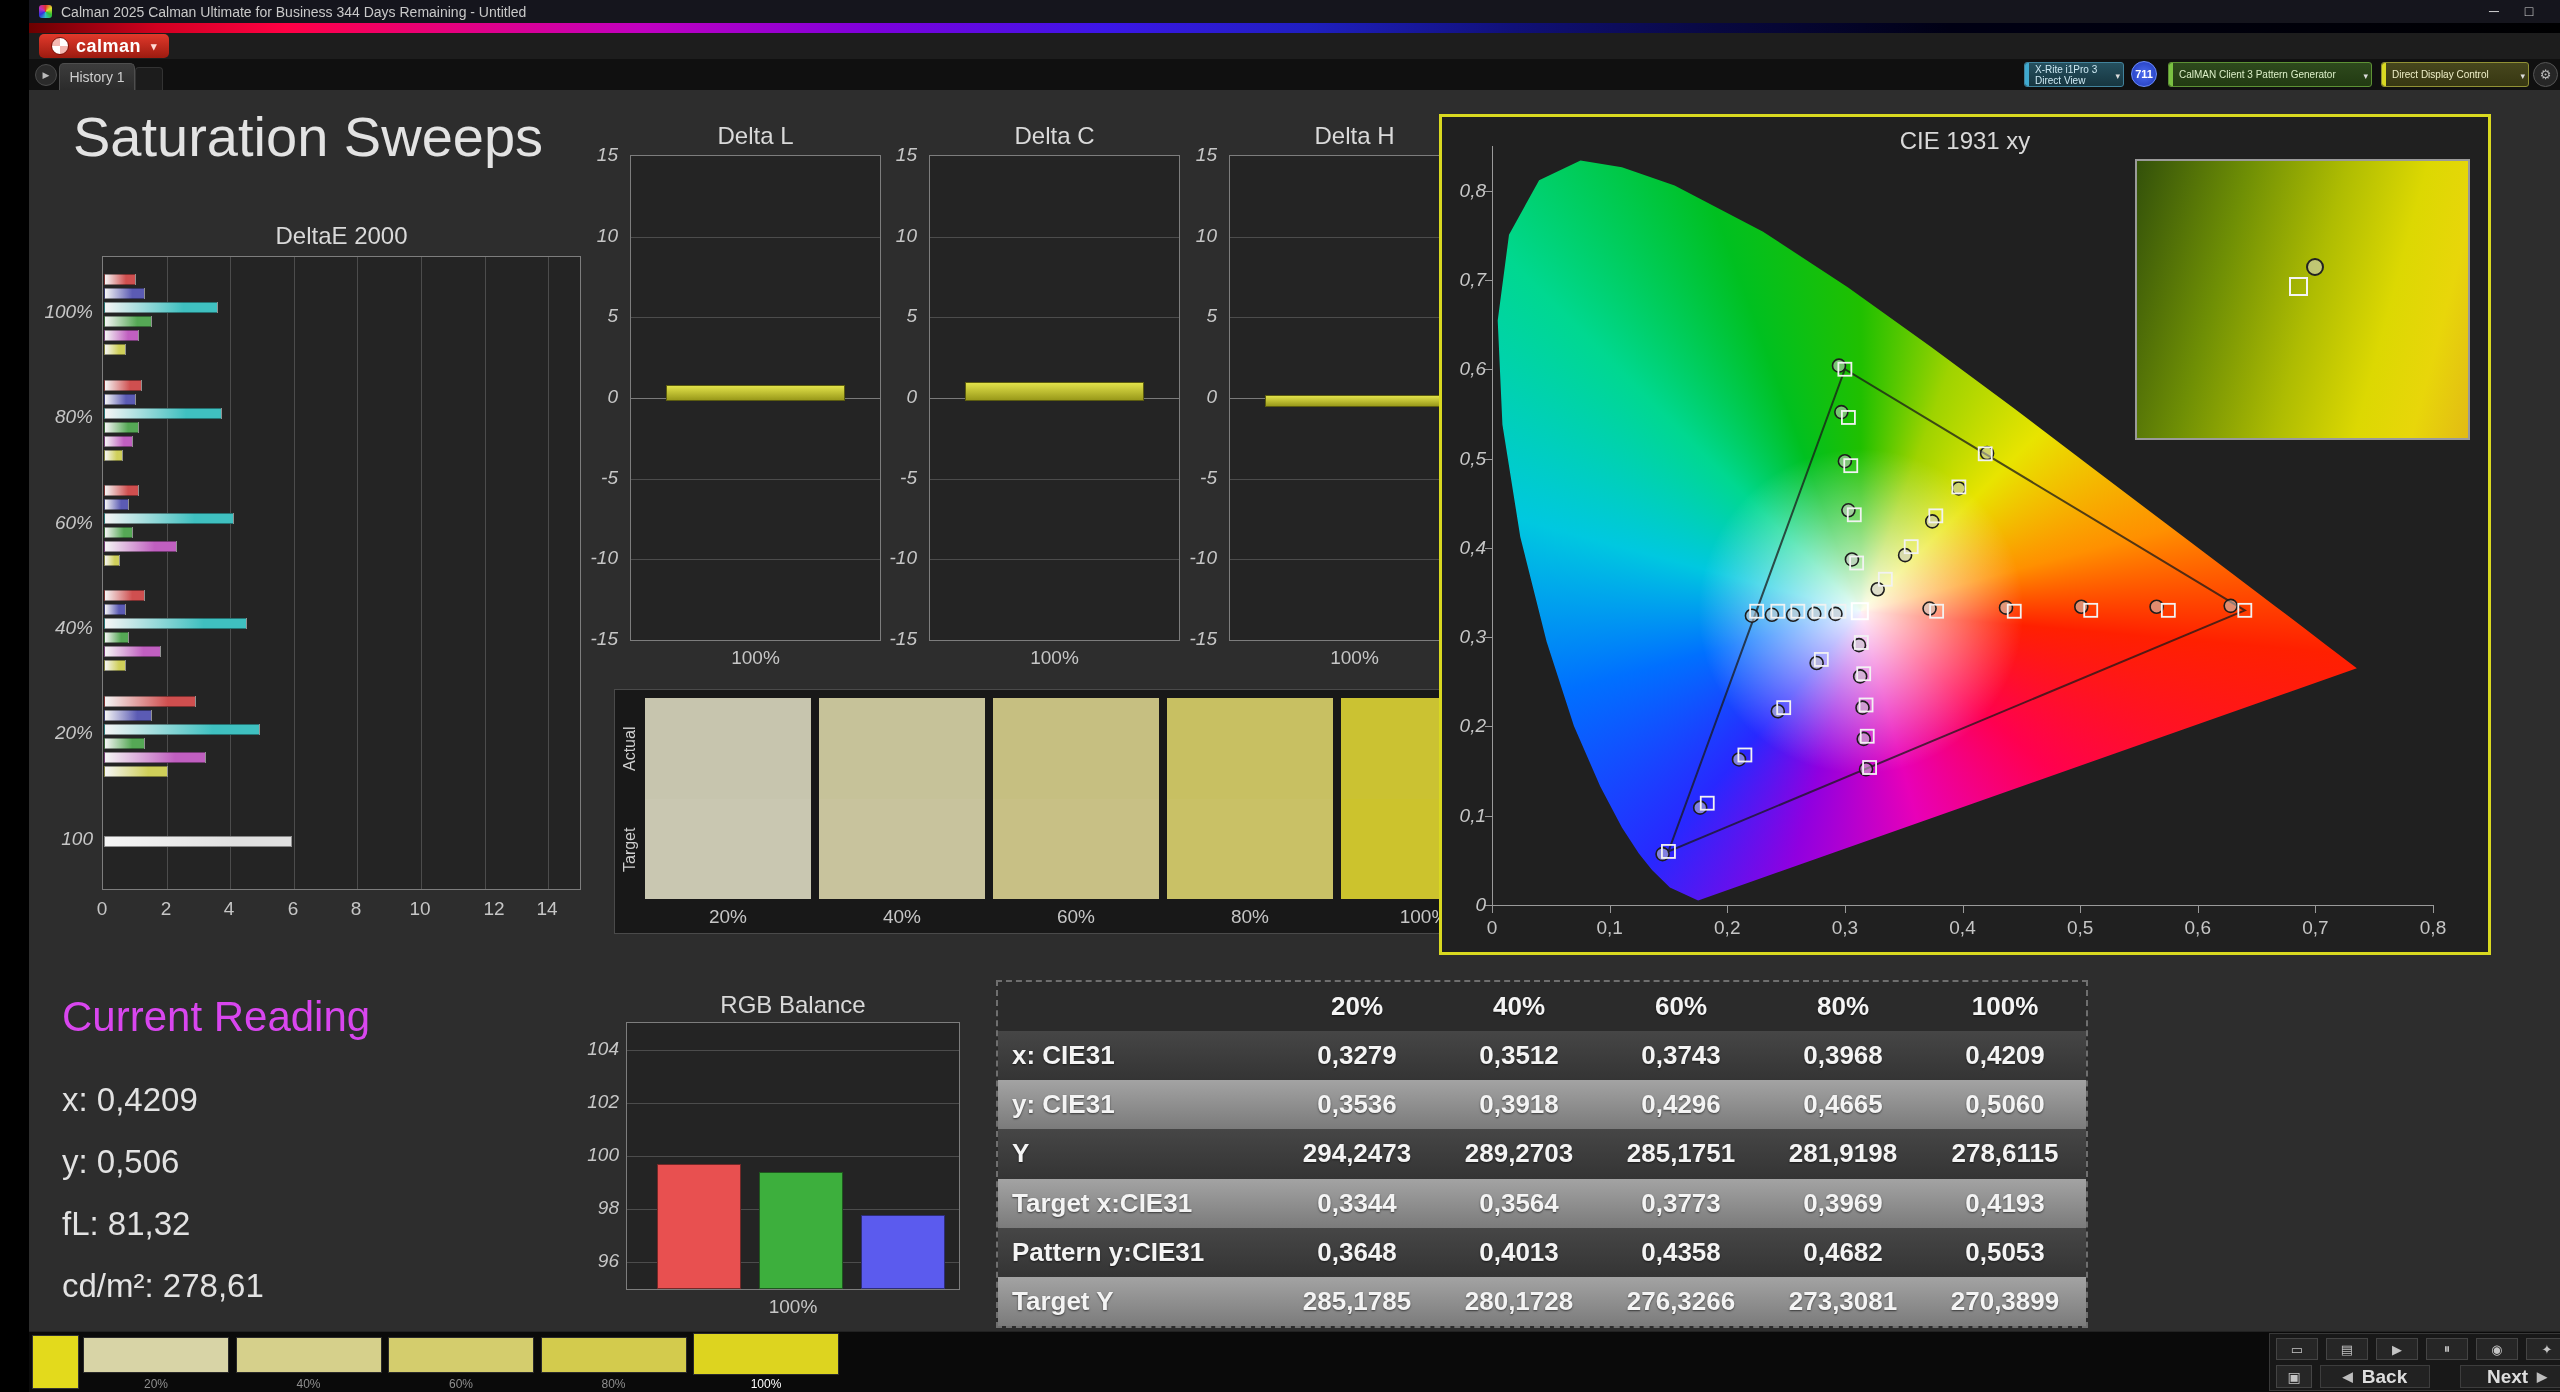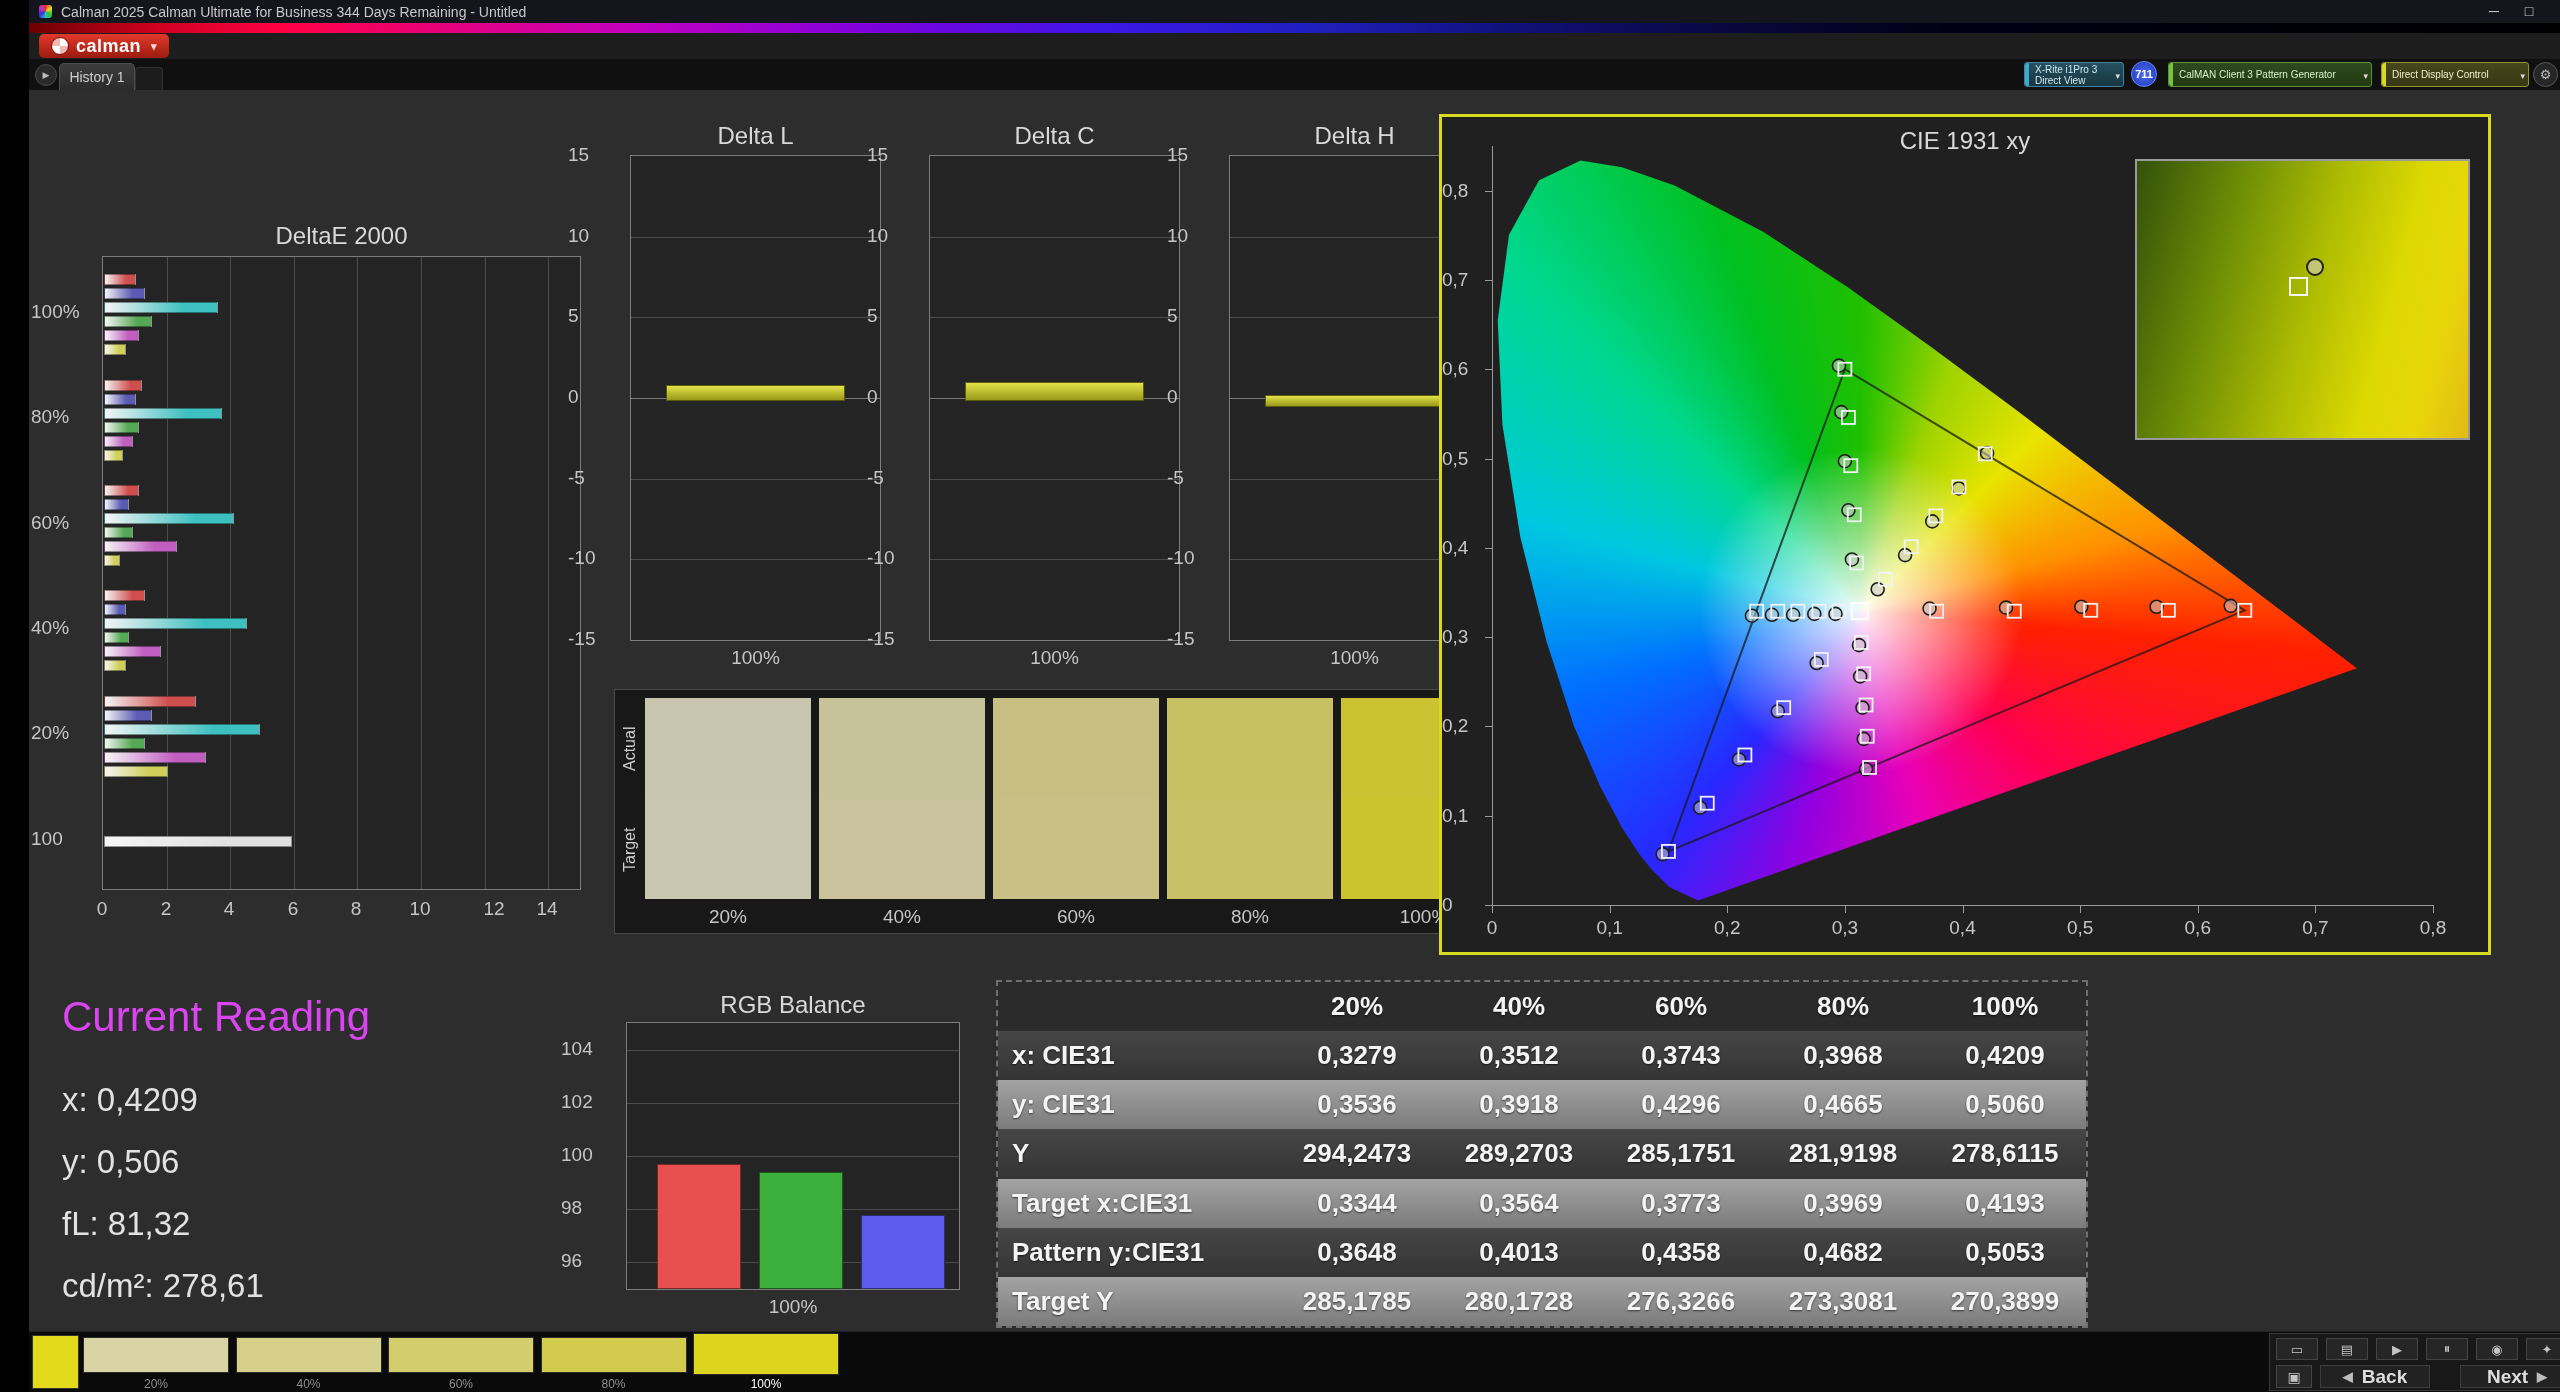--- a/index.html
+++ b/index.html
@@ -38,21 +38,21 @@
   .roundbtn{position:absolute;top:3px;width:25px;height:25px;border-radius:50%;background:#262626;border:1px solid #555;color:#b9b9b9;font-size:13px;display:flex;align-items:center;justify-content:center;box-sizing:border-box;}
   #btn-settings{left:2504px;}
   #btn-power{left:2532px;}
 
   
   #main{position:absolute;left:0;top:90px;width:2560px;height:1241px;background:#2d2d2d;}
   #page-title{position:absolute;left:44px;top:14px;font-size:56px;color:#e3e3e3;}
   .chart-title{position:absolute;font-size:24px;color:#d9d9d9;text-align:center;}
   .axl{position:absolute;font-size:19px;color:#c6c6c6;}
   .xc{text-align:center;}
-  .yr{text-align:left;}
+  .yr{text-align:right;font-style:italic;}
 
   
   #deltae-title{left:73px;top:132px;width:479px;}
   #deltae-box{position:absolute;left:73px;top:166px;width:479px;height:634px;background:#242424;border:1px solid #7d7d7d;box-sizing:border-box;overflow:hidden;}
   .vline{position:absolute;top:0;bottom:0;width:1px;background:#4c4c4c;}
   .hbar{position:absolute;left:1px;height:11px;border:1px solid rgba(0,0,0,.4);box-sizing:border-box;}
 
   
   #sdl-title{left:601px;top:32px;width:251px;}
   #sdc-title{left:900px;top:32px;width:251px;}
@@ -173,20 +173,21 @@
     <div id="btn-settings" class="roundbtn">
       <span>⚙</span>
     </div>
     <div id="btn-power" class="roundbtn">
       <span>⏻</span>
     </div>
   </div>
 
   <div id="main">
 
+    <div id="page-title">Saturation Sweeps</div>
 
     <div id="deltae-title" class="chart-title">DeltaE 2000</div>
     <div id="deltae-box">
         <div class="vline" style="left: 64px;"></div>
         <div class="vline" style="left: 127px;"></div>
         <div class="vline" style="left: 191px;"></div>
         <div class="vline" style="left: 254px;"></div>
         <div class="vline" style="left: 318px;"></div>
         <div class="vline" style="left: 382px;"></div>
         <div class="vline" style="left: 445px;"></div>

